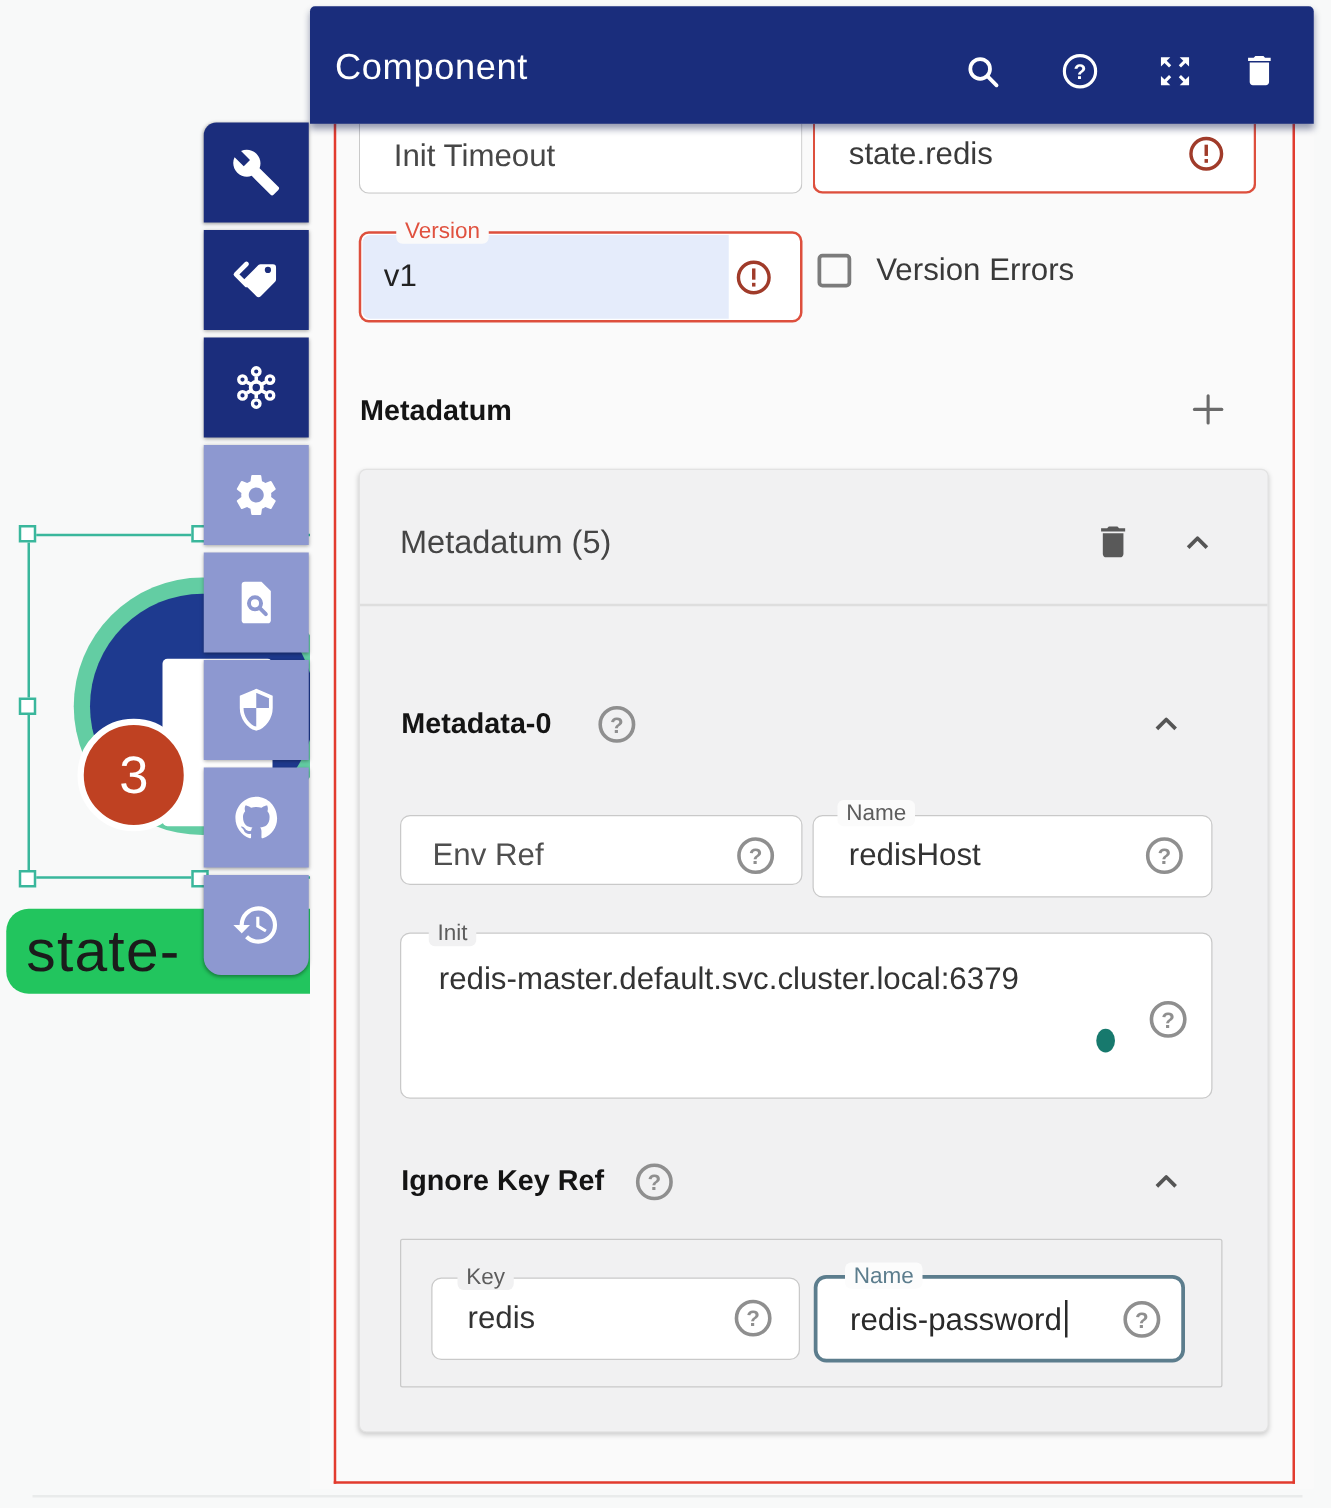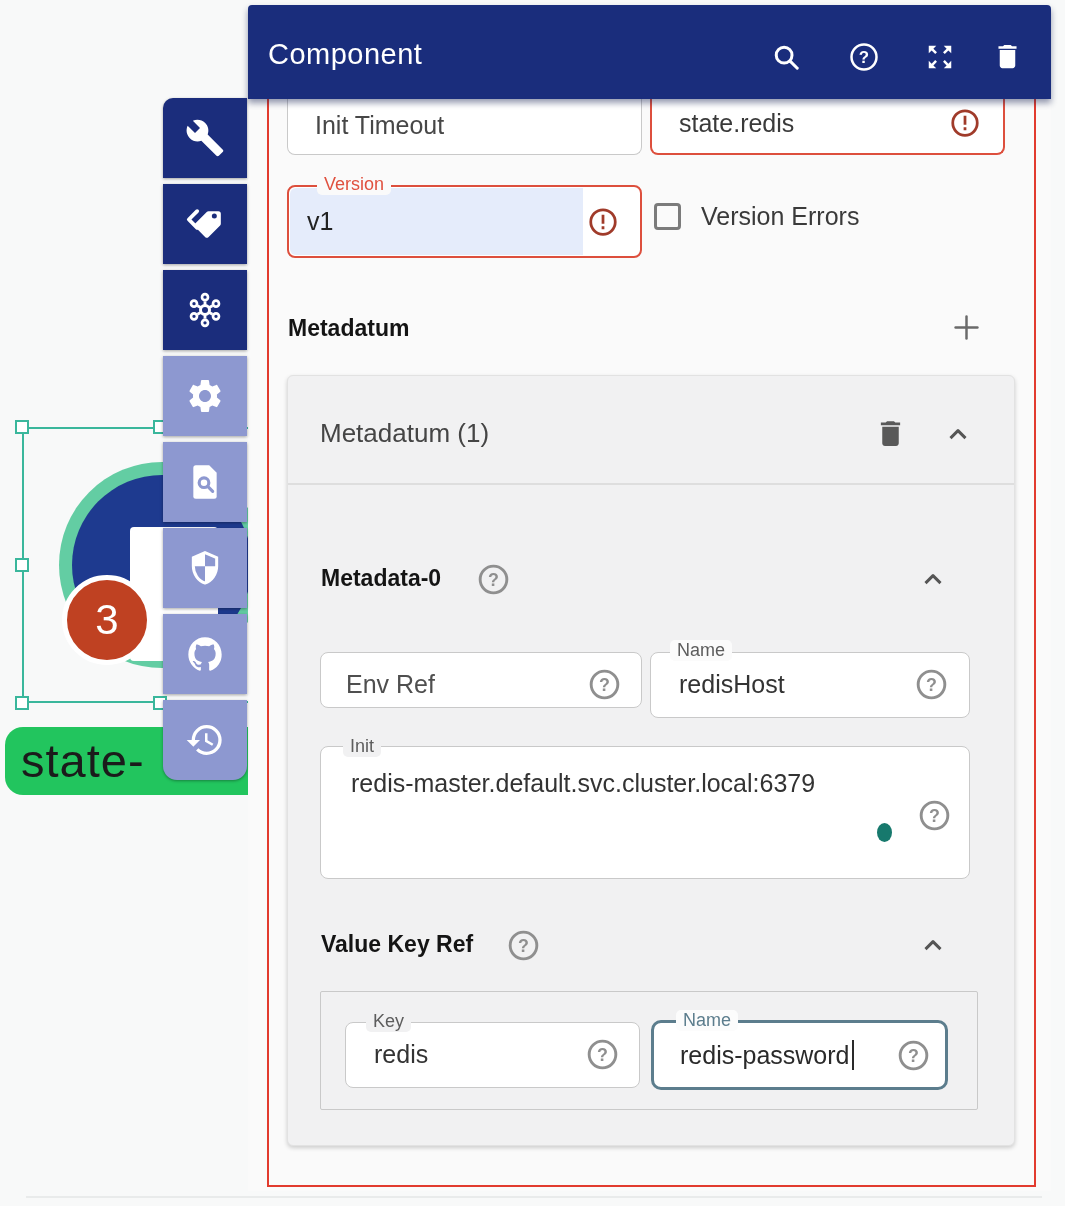--- a/index.html
+++ b/index.html
@@ -195,21 +195,21 @@
 
   <div class="abs h-bold" style="left:288px;top:315px;">Metadatum</div>
   <div class="abs qicon" style="left:949px;top:310px;">
     <svg width="35" height="35" viewBox="0 0 24 24" stroke="#6a6a6a" stroke-width="1.7" stroke-linecap="round">
         <line x1="12" y1="4.5" x2="12" y2="19.5"></line>
         <line x1="4.5" y1="12" x2="19.5" y2="12"></line>
       </svg>
   </div>
 
   <div class="abs card" style="left:287px;top:375px;width:728px;height:771px;"></div>
-  <div class="abs h-reg" style="left:320px;top:418px;">Metadatum (1)</div>
+  <div class="abs h-reg" style="left:320px;top:418px;">Metadatum (5)</div>
   <div class="abs qicon" style="left:874px;top:417px;">
     <svg width="33" height="33" viewBox="0 0 24 24">
         <path fill="#595959" d="M6 19c0 1.1.9 2 2 2h8c1.1 0 2-.9 2-2V7H6v12zM19 4h-3.5l-1-1h-5l-1 1H5v2h14V4z"></path>
       </svg>
   </div>
   <div class="abs qicon" style="left:943px;top:420px;">
     <svg width="30" height="30" viewBox="0 0 24 24" fill="none" stroke="#555" stroke-width="2.4" stroke-linejoin="round">
         <path d="M6 14.5l6-6 6 6"></path>
       </svg>
   </div>
@@ -253,21 +253,21 @@
     <div class="abs" style="left:556px;top:76px;width:15px;height:19px;border-radius:50%;background:#17796d;"></div>
     <div class="abs qicon" style="left:597px;top:52px;">
       <svg width="33" height="33" viewBox="0 0 24 24">
           <circle cx="12" cy="12" r="9.7" fill="none" stroke="#8f8f8f" stroke-width="2.1"></circle>
           <text x="12" y="16.8" text-anchor="middle" font-size="13" font-weight="bold" fill="#8f8f8f" font-family="Liberation Sans, sans-serif">?</text>
         </svg>
     </div>
   </div>
   <div class="abs chip" style="left:343px;top:736px;background:#f1f1f2;">Init</div>
 
-  <div class="abs h-bold" style="left:321px;top:931px;">Value Key Ref</div>
+  <div class="abs h-bold" style="left:321px;top:931px;">Ignore Key Ref</div>
   <div class="abs qicon" style="left:507px;top:929px;">
     <svg width="33" height="33" viewBox="0 0 24 24">
         <circle cx="12" cy="12" r="9.7" fill="none" stroke="#8f8f8f" stroke-width="2.1"></circle>
         <text x="12" y="16.8" text-anchor="middle" font-size="13" font-weight="bold" fill="#8f8f8f" font-family="Liberation Sans, sans-serif">?</text>
       </svg>
   </div>
   <div class="abs qicon" style="left:918px;top:931px;">
     <svg width="30" height="30" viewBox="0 0 24 24" fill="none" stroke="#555" stroke-width="2.4" stroke-linejoin="round">
         <path d="M6 14.5l6-6 6 6"></path>
       </svg>

